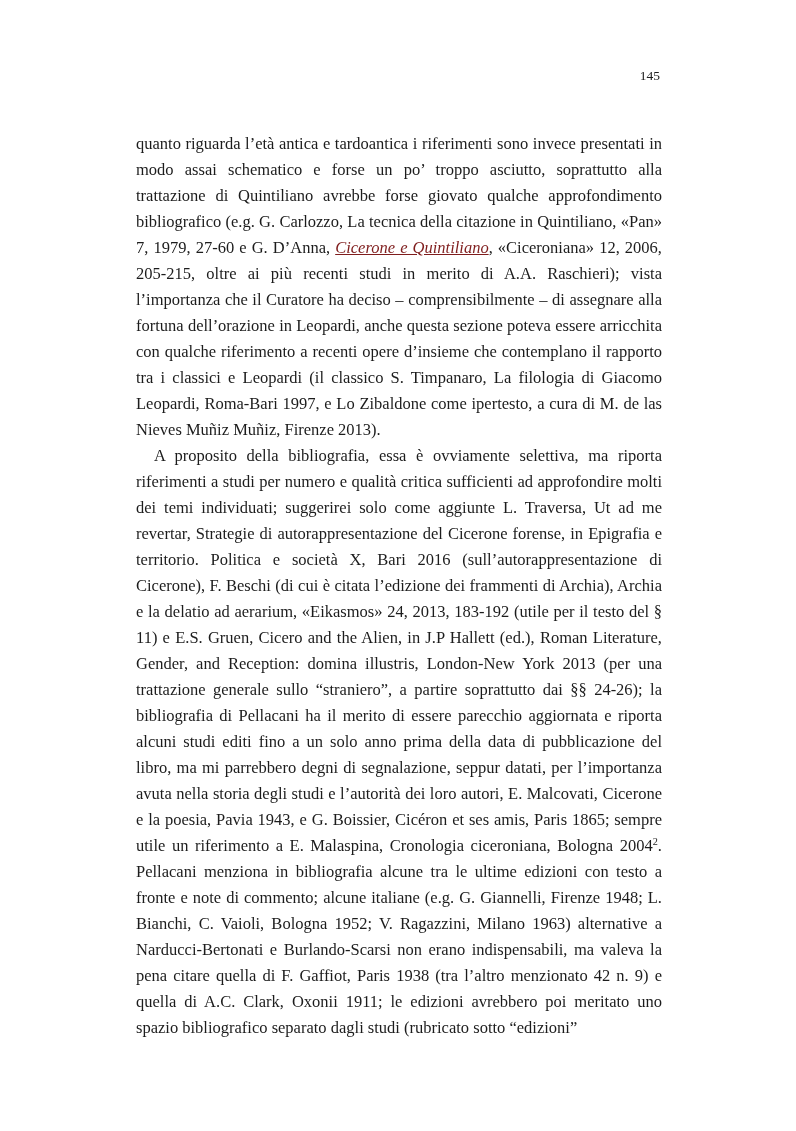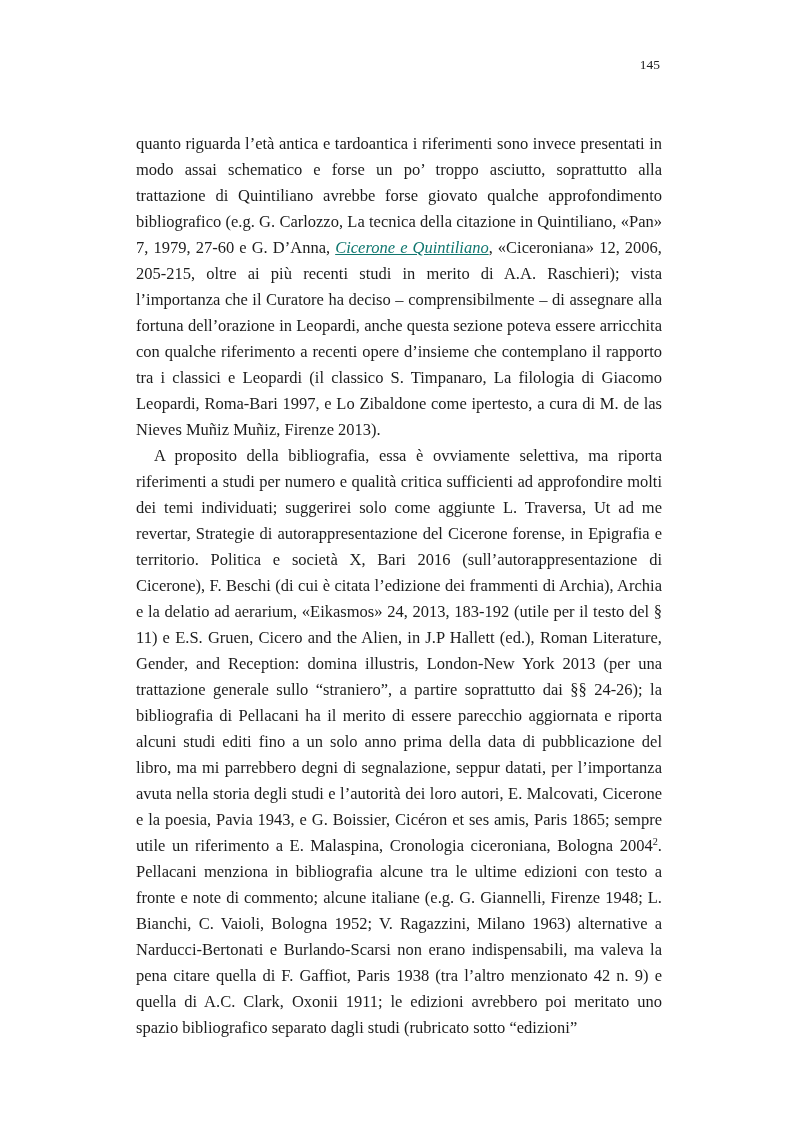--- a/index.html
+++ b/index.html
@@ -27,38 +27,38 @@
   .running-head {
     position: absolute;
     left: 0;
     right: 0;
     text-align: center;
     letter-spacing: 1.5px;
   }
   .page-number {
     position: absolute;
     right: 2px;
-    top: 0;
+    top: 11px;
   }
   .text-block {
     position: absolute;
     top: 131px;
     left: 136px;
     width: 526px;
     font-size: 16.5px;
     line-height: 26px;
     text-align: justify;
     hyphens: auto;
     -webkit-hyphens: auto;
   }
   .para { margin: 0; }
   .para.indent { text-indent: 18px; }
   .it { }
   .link {
-    color: #0f766e;
+    color: #7f1d1d;
     text-decoration: underline;
     font-style: italic;
     cursor: pointer;
   }
   sup.note {
     font-size: 0.62em;
     vertical-align: super;
     line-height: 0;
   }
 </style>

